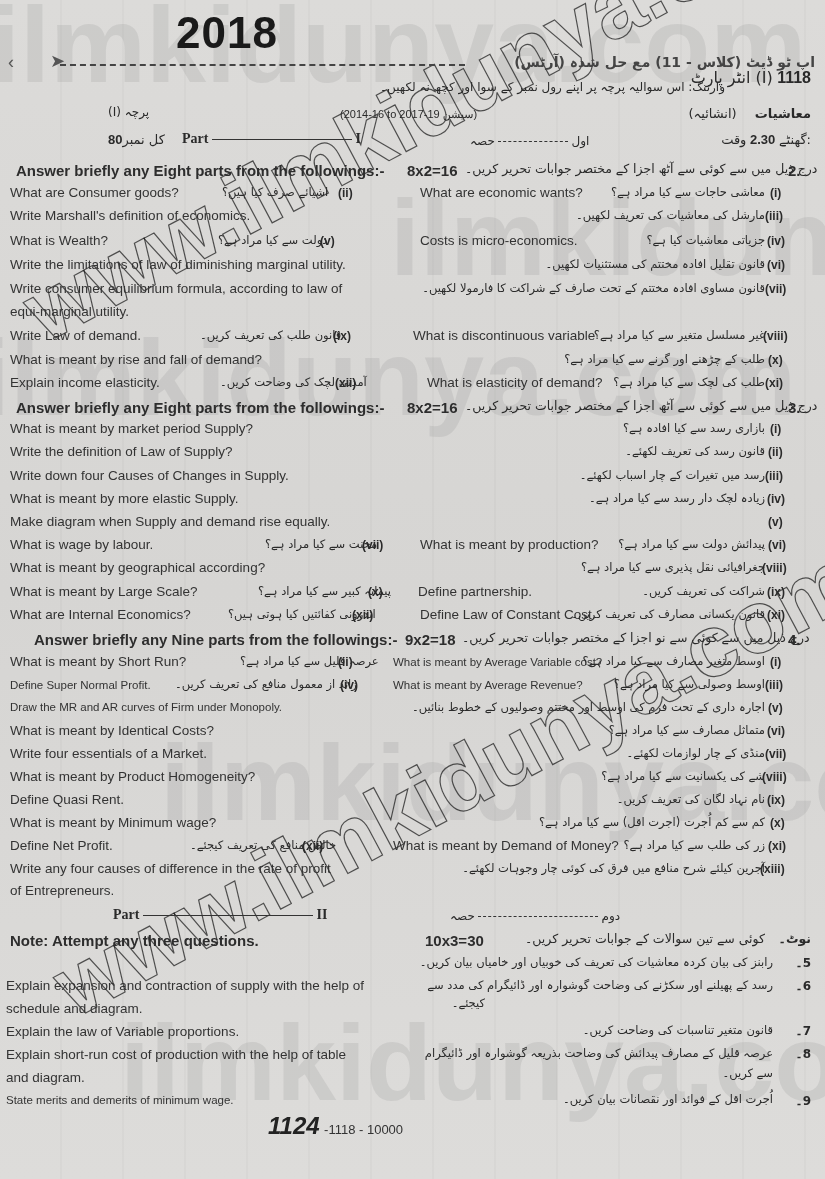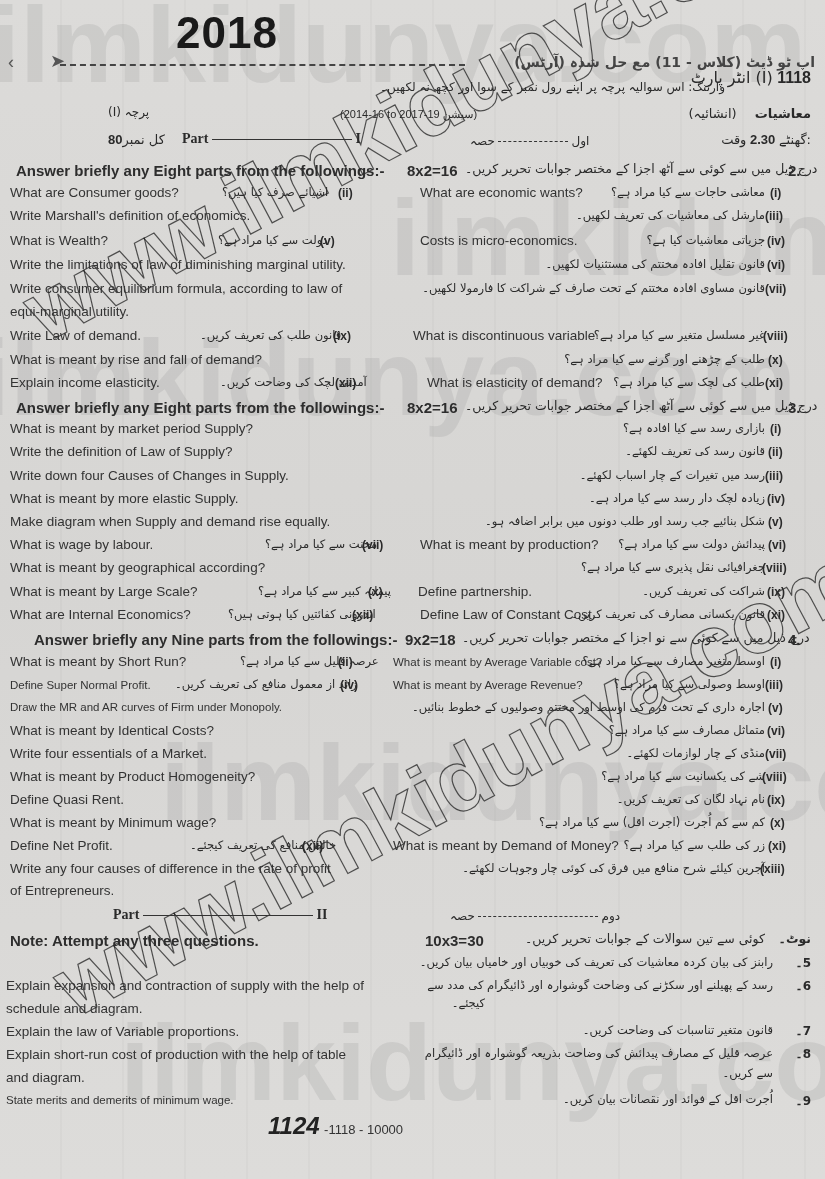--- a/index.html
+++ b/index.html
@@ -167,21 +167,20 @@
 
   <div class="abs en" style="left:10px;top:468px;">Write down four Causes of Changes in Supply.</div>
   <div class="abs urq ur" style="right:60px;top:468px;">رسد میں تغیرات کے چار اسباب لکھئے۔</div>
   <div class="abs num" style="left:765px;top:469px;">(iii)</div>
 
   <div class="abs en" style="left:10px;top:491px;">What is meant by more elastic Supply.</div>
   <div class="abs urq ur" style="right:60px;top:491px;">زیادہ لچک دار رسد سے کیا مراد ہے۔</div>
   <div class="abs num" style="left:767px;top:492px;">(iv)</div>
 
   <div class="abs en" style="left:10px;top:514px;">Make diagram when Supply and demand rise equally.</div>
-  <div class="abs urq ur" style="right:60px;top:514px;">شکل بنائیے جب رسد اور طلب دونوں میں برابر اضافہ ہو۔</div>
   <div class="abs num" style="left:768px;top:515px;">(v)</div>
 
   <div class="abs en" style="left:10px;top:537px;">What is wage by labour.</div>
   <div class="abs urq ur" style="left:265px;top:537px;">محنت سے کیا مراد ہے؟</div>
   <div class="abs num" style="left:362px;top:538px;">(vii)</div>
   <div class="abs en" style="left:420px;top:537px;">What is meant by production?</div>
   <div class="abs urq ur" style="right:60px;top:537px;">پیدائش دولت سے کیا مراد ہے؟</div>
   <div class="abs num" style="left:768px;top:538px;">(vi)</div>
 
   <div class="abs en" style="left:10px;top:560px;">What is meant by geographical according?</div>

